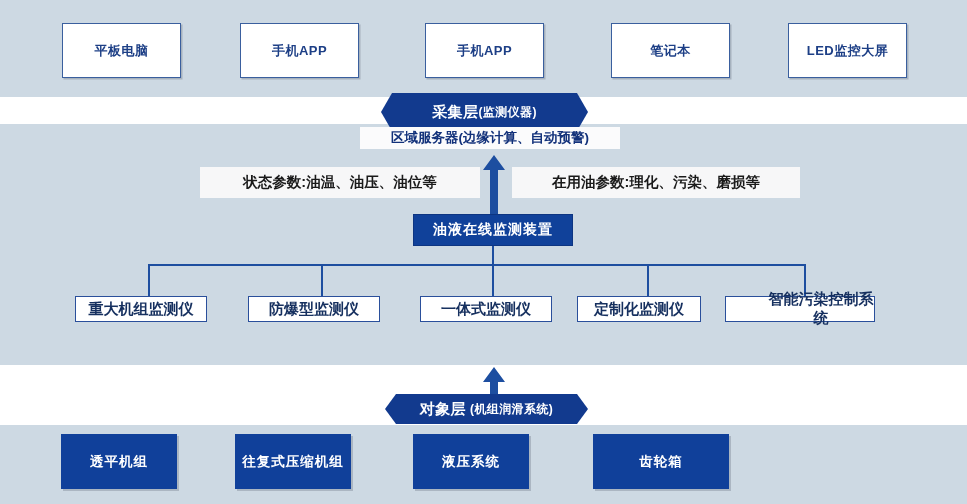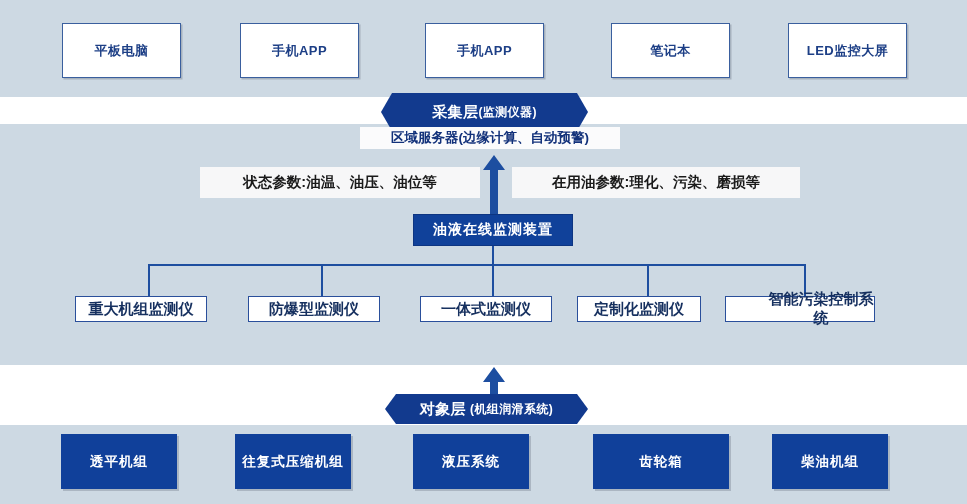--- a/index.html
+++ b/index.html
@@ -151,15 +151,14 @@
 
   <div class="abs hexbanner" style="left:385px;top:394px;width:203px;height:30px;">
     <span>对象层</span>
       <span class="sub" style="padding-left:4px;">(机组润滑系统)</span>
   </div>
 
   <div class="abs eqbox" style="left:61px;width:116px;">透平机组</div>
   <div class="abs eqbox" style="left:235px;width:116px;">往复式压缩机组</div>
   <div class="abs eqbox" style="left:413px;width:116px;">液压系统</div>
   <div class="abs eqbox" style="left:593px;width:136px;">齿轮箱</div>
-  <div class="abs eqbox" style="left:772px;width:116px;">柴油机组</div>
 
 </div>
 
 </body></html>

